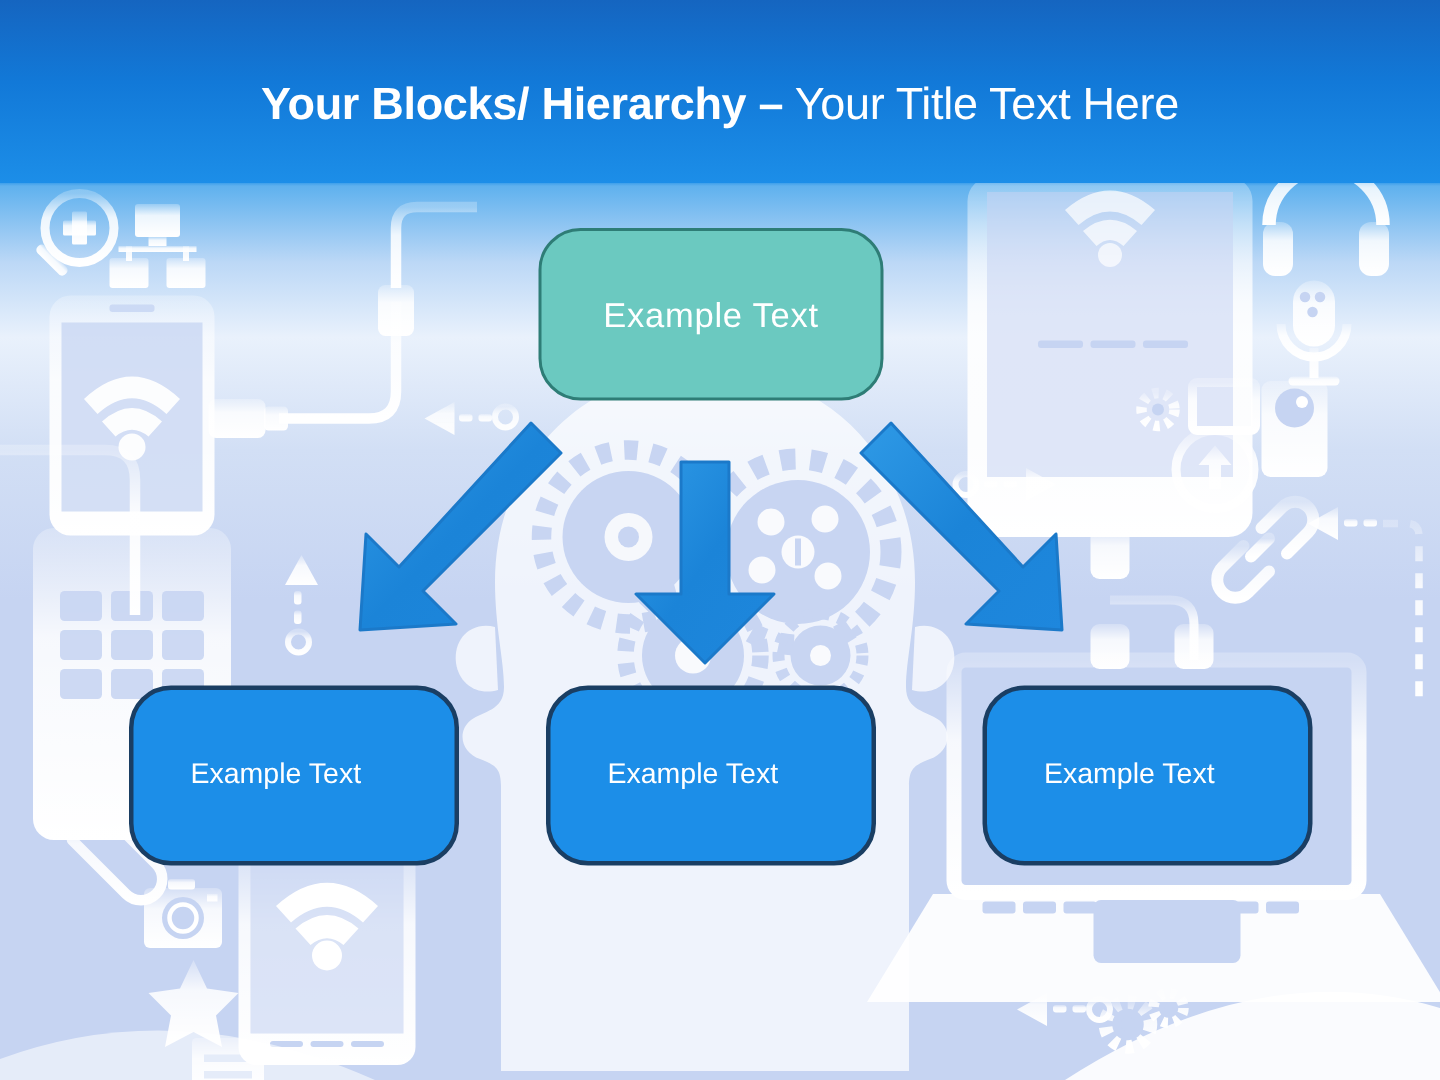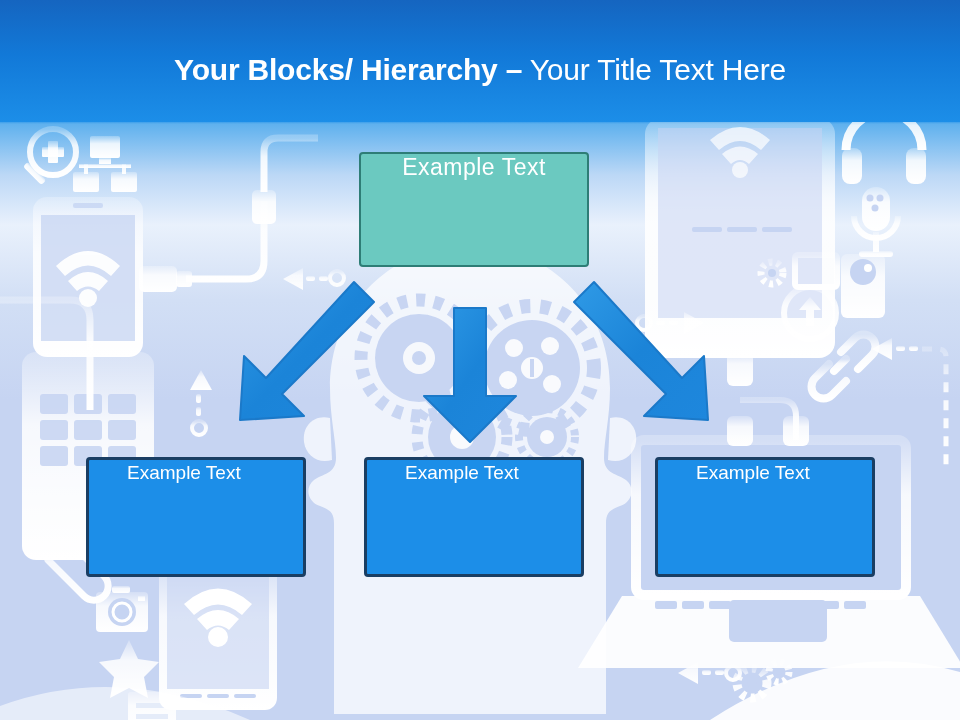--- a/index.html
+++ b/index.html
@@ -68,23 +68,23 @@
   .arrows {
     position: absolute;
     left: 0; top: 0;
     width: 960px; height: 720px;
   }
 
   
   .node {
     position: absolute;
     box-sizing: border-box;
-    border-radius: 4px;
+    border-radius: 28px;
     display: flex;
-    align-items: flex-start;
+    align-items: center;
     color: #ffffff;
     font-size: 21px;
     line-height: 26px;
     white-space: nowrap;
   }
   .node-top {
     left: 359px;
     top: 152px;
     width: 230px;
     height: 115px;

